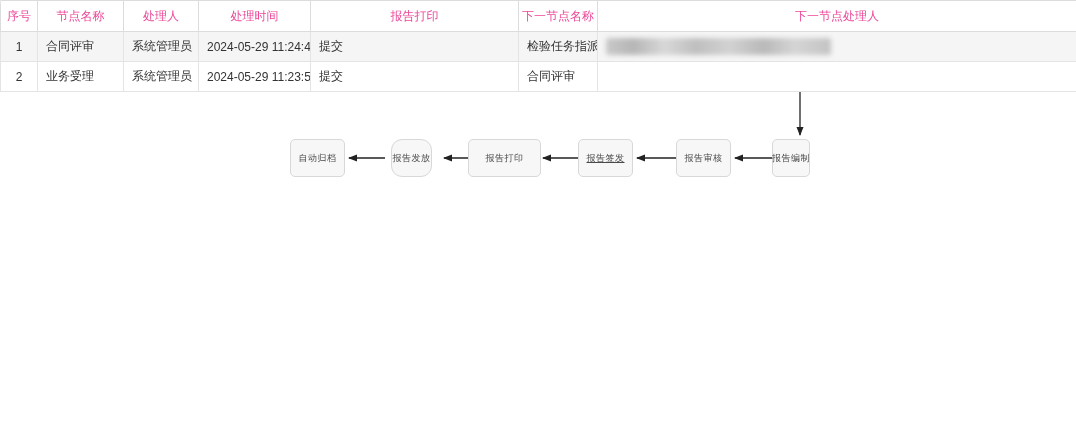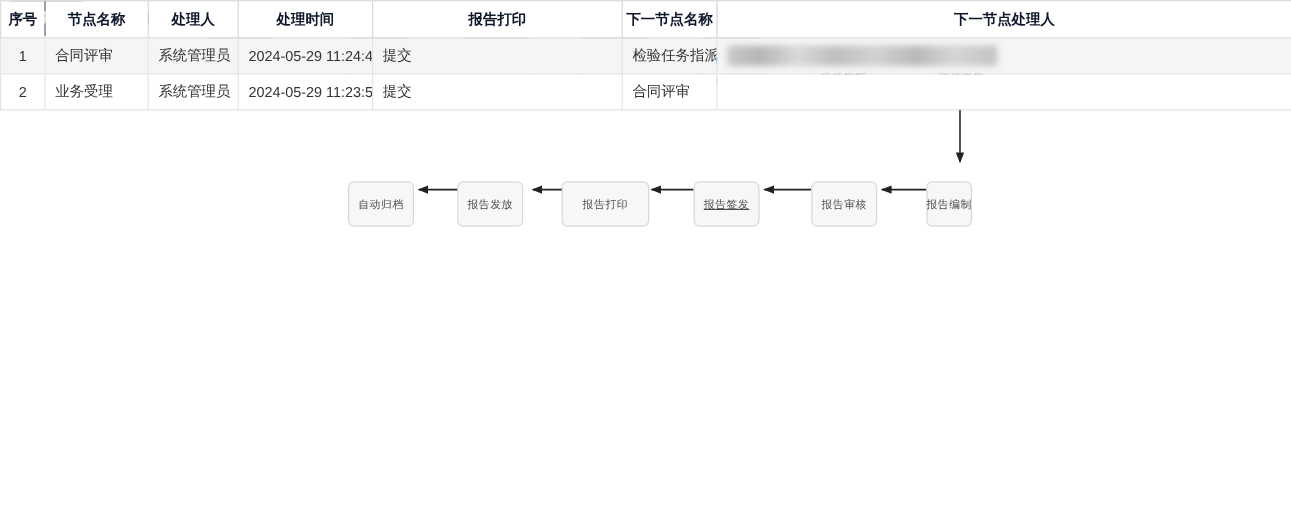--- a/index.html
+++ b/index.html
@@ -7,33 +7,33 @@
   #app{position:relative;width:1076px;height:433px;background:#fff;overflow:hidden;}
   #top-edge{position:absolute;left:0;top:0;width:1076px;height:2px;background:#ededed;}
 
   
   #flow{position:absolute;left:0;top:0;width:1076px;height:230px;}
   #flow svg{position:absolute;left:0;top:0;}
   .node{position:absolute;height:38px;border-radius:5px;display:flex;align-items:center;justify-content:center;
         font-size:9px;white-space:nowrap;box-sizing:border-box;letter-spacing:.5px;}
   .node.green{background:#f1fbf3;border:1px solid #a6e7b8;color:#5cc878;}
   .node.blue {background:#e9f6ff;border:1px solid #abd9f7;color:#4b9ce8;}
-  .node.gray {background:#f7f7f7;border:1px solid #d8d8d8;color:#4a4a4a;margin-top:12px;}
+  .node.gray {background:#f7f7f7;border:1px solid #d8d8d8;color:#4a4a4a;}
 
   
   #tabbar{position:absolute;left:0;top:303;width:1076px;height:30px;background:#efefef;display:flex;align-items:stretch;}
   .tab{display:flex;align-items:center;padding:0 13px;font-size:12px;color:#333;cursor:pointer;}
   .tab.active{background:#3b4a64;color:#fff;font-weight:bold;margin-left:8px;}
   .tab.t2{margin-left:11px;}
   .tab.t3{margin-left:25px;}
 
   
   #grid{position:absolute;left:0;top:341;width:1076px;border-collapse:collapse;table-layout:fixed;
         font-size:12px;color:#333;}
-  #grid th{height:30px;font-weight:bold;text-align:center;background:#ffffff;color:#0f172a;
+  #grid th{height:30px;font-weight:normal;text-align:center;background:#ffffff;color:#ec4899;
            border:1px solid #dcdcdc;padding:0;overflow:hidden;}
   #grid td{height:29px;border:1px solid #e4e4e4;padding:0 8px;overflow:hidden;white-space:nowrap;}
   #grid tr.stripe td{background:#f5f5f5;}
   #grid tr.plain td{background:#ffffff;}
   #grid td.center{text-align:center;padding:0;}
   .blur-block{width:225px;height:17px;border-radius:2px;filter:blur(2.5px);
       background:linear-gradient(90deg,#c9c9c9 0%,#b6b6b6 12%,#d8d8d8 26%,#bfbfbf 40%,#d2d2d2 55%,#b9b9b9 70%,#d5d5d5 84%,#c3c3c3 100%);}
   #table-left-stub{position:absolute;left:0;top:429;width:1px;height:4px;background:#e4e4e4;}
 </style>
 </head>
@@ -70,21 +70,21 @@
     <div class="node green" style="left:384px;top:31px;width:60px;">检验任务指派</div>
     <div class="node green" style="left:481px;top:31px;width:60px;">检测任务接受</div>
     <div class="node blue" style="left:582px;top:31px;width:55px;">数据录入</div>
     <div class="node gray" style="left:675px;top:31px;width:56px;">数据校验</div>
     <div class="node gray" style="left:773px;top:31px;width:57px;">数据审核</div>
 
     <div class="node gray" style="left:772px;top:139px;width:38px;">报告编制</div>
     <div class="node gray" style="left:676px;top:139px;width:55px;">报告审核</div>
     <div class="node gray" style="left:578px;top:139px;width:55px;text-decoration:underline;">报告签发</div>
     <div class="node gray" style="left:468px;top:139px;width:73px;">报告打印</div>
-    <div class="node gray" style="left:381px;top:139px;width:55px;">报告发放</div>
+    <div class="node gray" style="left:391px;top:139px;width:41px;border-radius:11px;">报告发放</div>
     <div class="node gray" style="left:290px;top:139px;width:55px;">自动归档</div>
   </div>
 
   <div id="tabbar">
     <div class="tab active">业务单</div>
     <div class="tab t2">检验项目信息</div>
     <div class="tab t3">报告</div>
   </div>
 
   <table id="grid">

